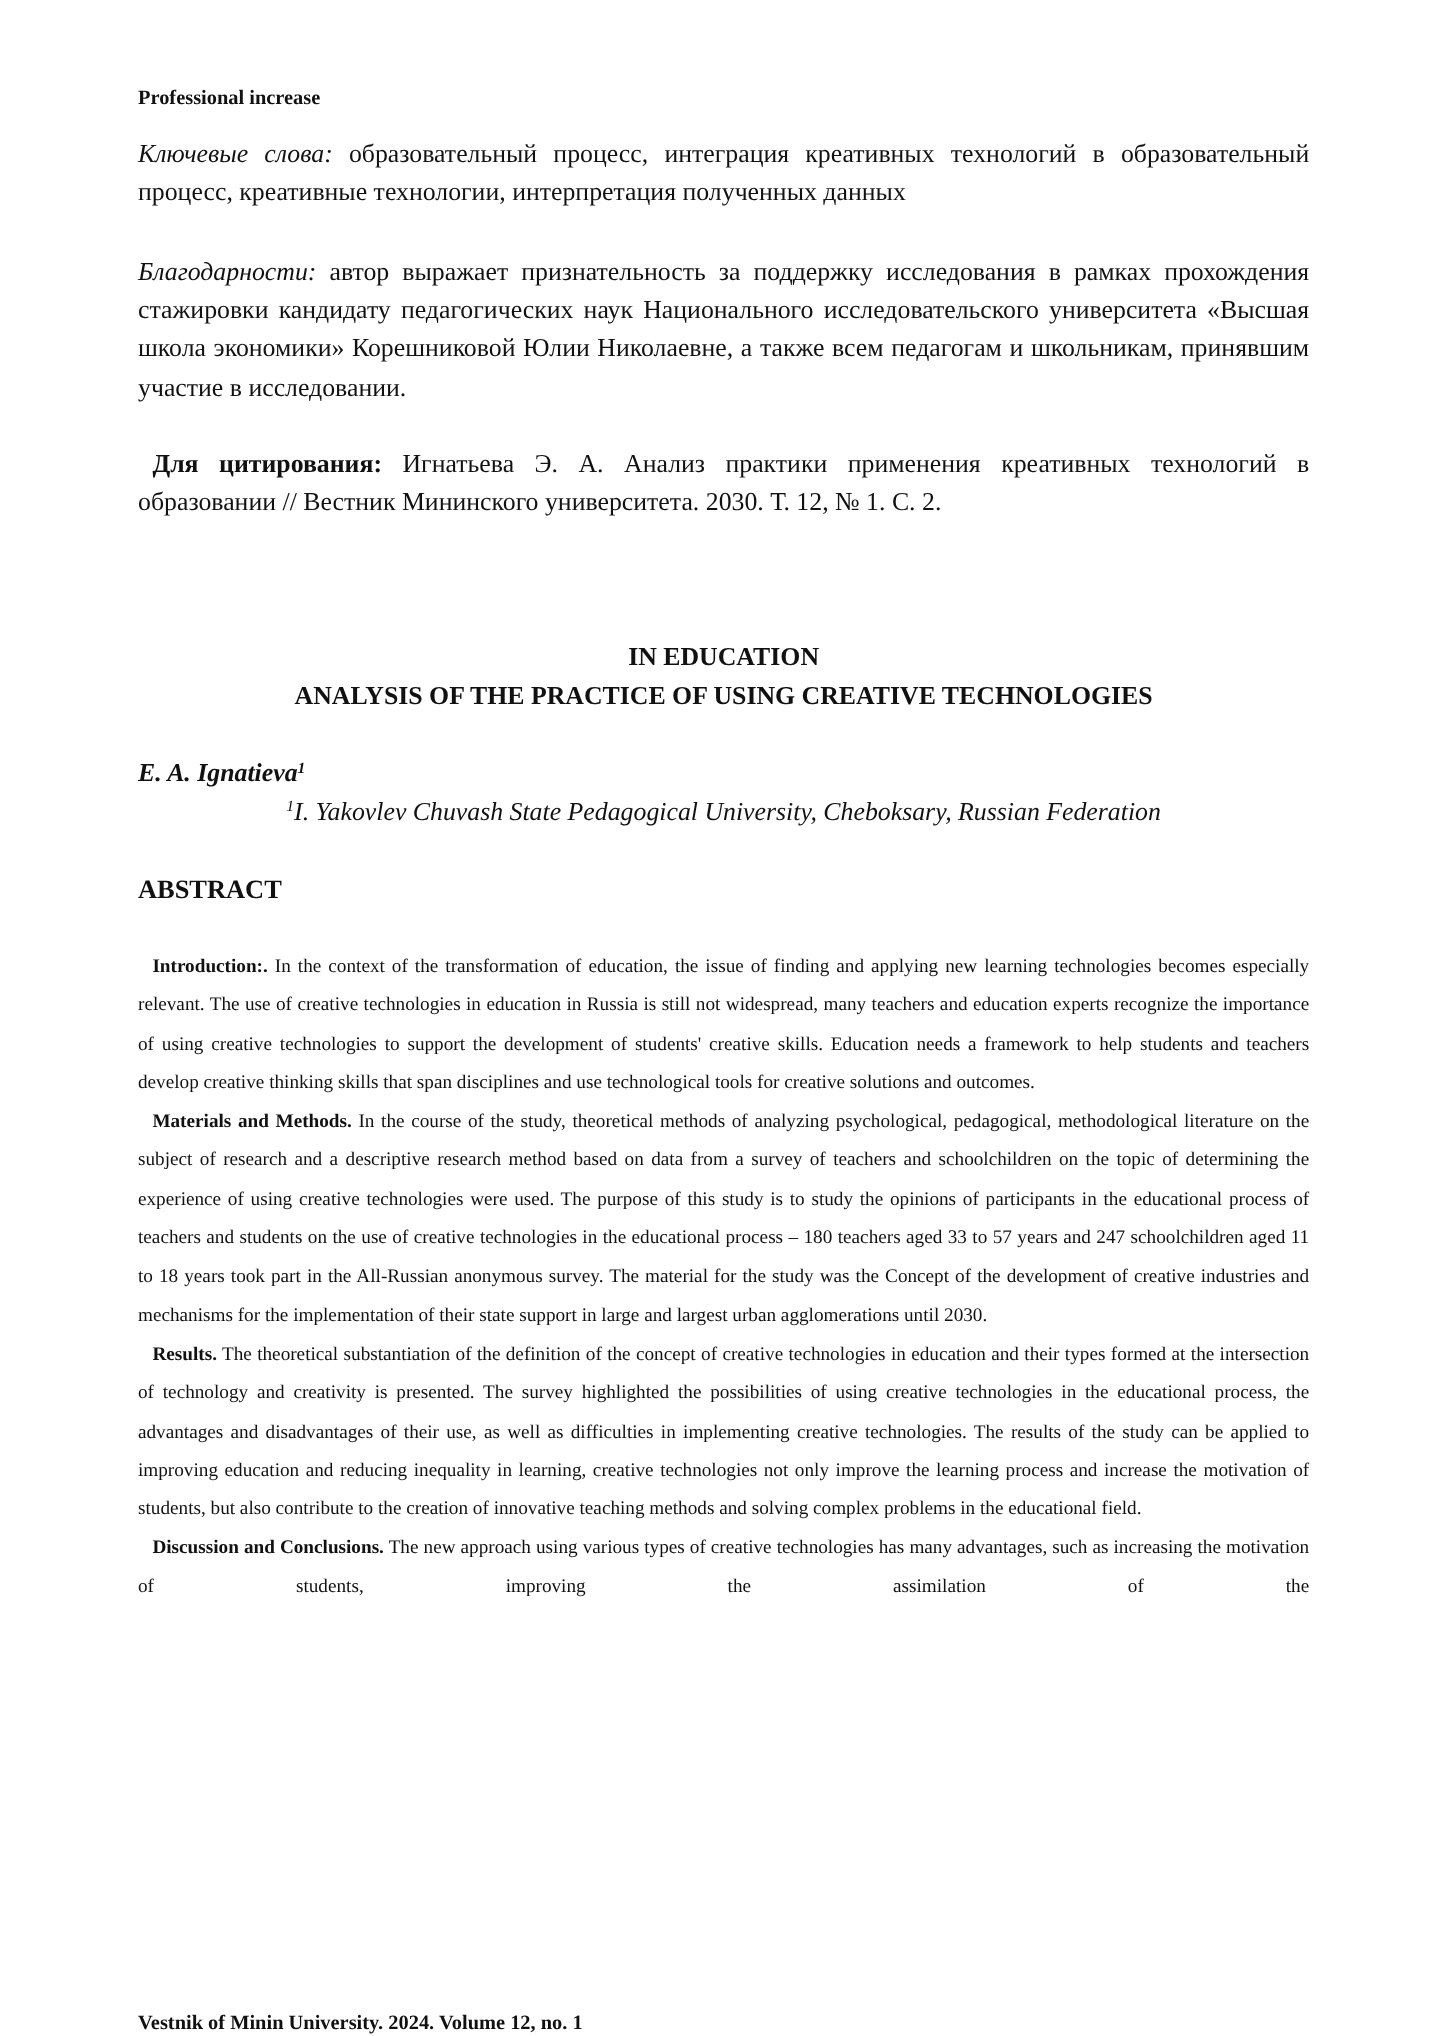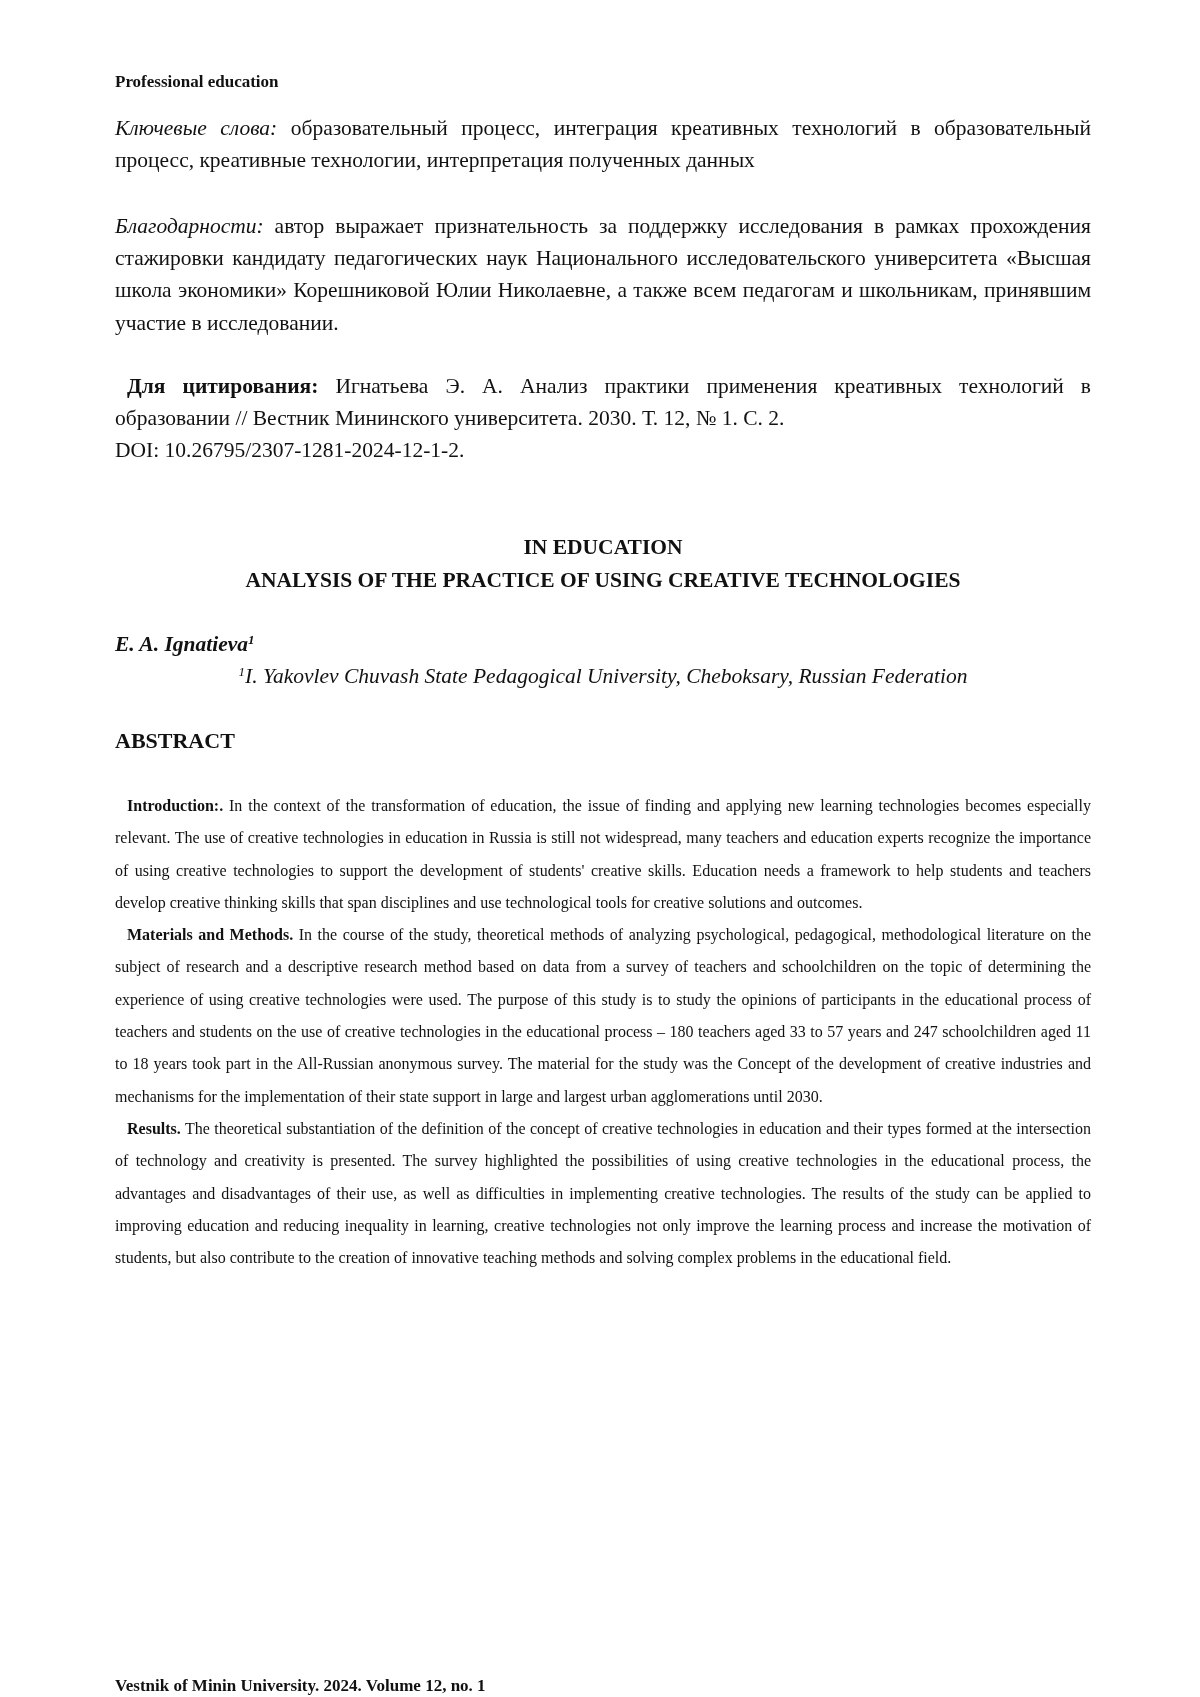--- a/index.html
+++ b/index.html
@@ -105,40 +105,41 @@
       font-weight: bold;
       line-height: 20px;
       margin-top: 20px;
     }
   </style>
 </head>
 <body>
 
 <div class="page">
 
-  <div class="running-head">Professional education</div>
+  <div class="running-head">Professional increase</div>
 
   <p class="para kw"><span class="it">Ключевые слова:</span><span> образовательный процесс, интеграция креативных технологий в образовательный процесс, креативные технологии, интерпретация полученных данных</span></p>
 
   <p class="para ack"><span class="it">Благодарности:</span><span> автор выражает признательность за поддержку исследования в рамках прохождения стажировки кандидату педагогических наук Национального исследовательского университета «Высшая школа экономики» Корешниковой Юлии Николаевне, а также всем педагогам и школьникам, принявшим участие в исследовании.</span></p>
 
-  <p class="para cite"><span class="bd">Для цитирования:</span><span> Игнатьева Э. А. Анализ практики применения креативных технологий в образовании // Вестник Мининского университета. 2030. Т. 12, № 1. С. 2.</span><br><span>DOI: 10.26795/2307-1281-2024-12-1-2.</span></p>
+  <p class="para cite"><span class="bd">Для цитирования:</span><span> Игнатьева Э. А. Анализ практики применения креативных технологий в образовании // Вестник Мининского университета. 2030. Т. 12, № 1. С. 2.</span><br></p>
 
   <div class="title">
     <div>IN EDUCATION</div>
     <div>ANALYSIS OF THE PRACTICE OF USING CREATIVE TECHNOLOGIES</div>
   </div>
 
   <div class="author"><span>E. A. Ignatieva</span><sup>1</sup></div>
 
   <div class="affil"><sup>1</sup><span>I. Yakovlev Chuvash State Pedagogical University, Cheboksary, Russian Federation</span></div>
 
   <div class="abstract-head">ABSTRACT</div>
 
   <div class="abstract-body">
     <p><span class="bd">Introduction:.</span><span> In the context of the transformation of education, the issue of finding and applying new learning technologies becomes especially relevant. The use of creative technologies in education in Russia is still not widespread, many teachers and education experts recognize the importance of using creative technologies to support the development of students' creative skills. Education needs a framework to help students and teachers develop creative thinking skills that span disciplines and use technological tools for creative solutions and outcomes.</span></p>
     <p><span class="bd">Materials and Methods.</span><span> In the course of the study, theoretical methods of analyzing psychological, pedagogical, methodological literature on the subject of research and a descriptive research method based on data from a survey of teachers and schoolchildren on the topic of determining the experience of using creative technologies were used. The purpose of this study is to study the opinions of participants in the educational process of teachers and students on the use of creative technologies in the educational process – 180 teachers aged 33 to 57 years and 247 schoolchildren aged 11 to 18 years took part in the All-Russian anonymous survey. The material for the study was the Concept of the development of creative industries and mechanisms for the implementation of their state support in large and largest urban agglomerations until 2030.</span></p>
     <p><span class="bd">Results.</span><span> The theoretical substantiation of the definition of the concept of creative technologies in education and their types formed at the intersection of technology and creativity is presented. The survey highlighted the possibilities of using creative technologies in the educational process, the advantages and disadvantages of their use, as well as difficulties in implementing creative technologies. The results of the study can be applied to improving education and reducing inequality in learning, creative technologies not only improve the learning process and increase the motivation of students, but also contribute to the creation of innovative teaching methods and solving complex problems in the educational field.</span></p>
+    <p style="text-align-last: justify;"><span class="bd">Discussion and Conclusions.</span><span> The new approach using various types of creative technologies has many advantages, such as increasing the motivation of students, improving the assimilation of the</span></p>
   </div>
 
   <div class="footer">Vestnik of Minin University. 2024. Volume 12, no. 1</div>
 
 </div>
 
 </body></html>

